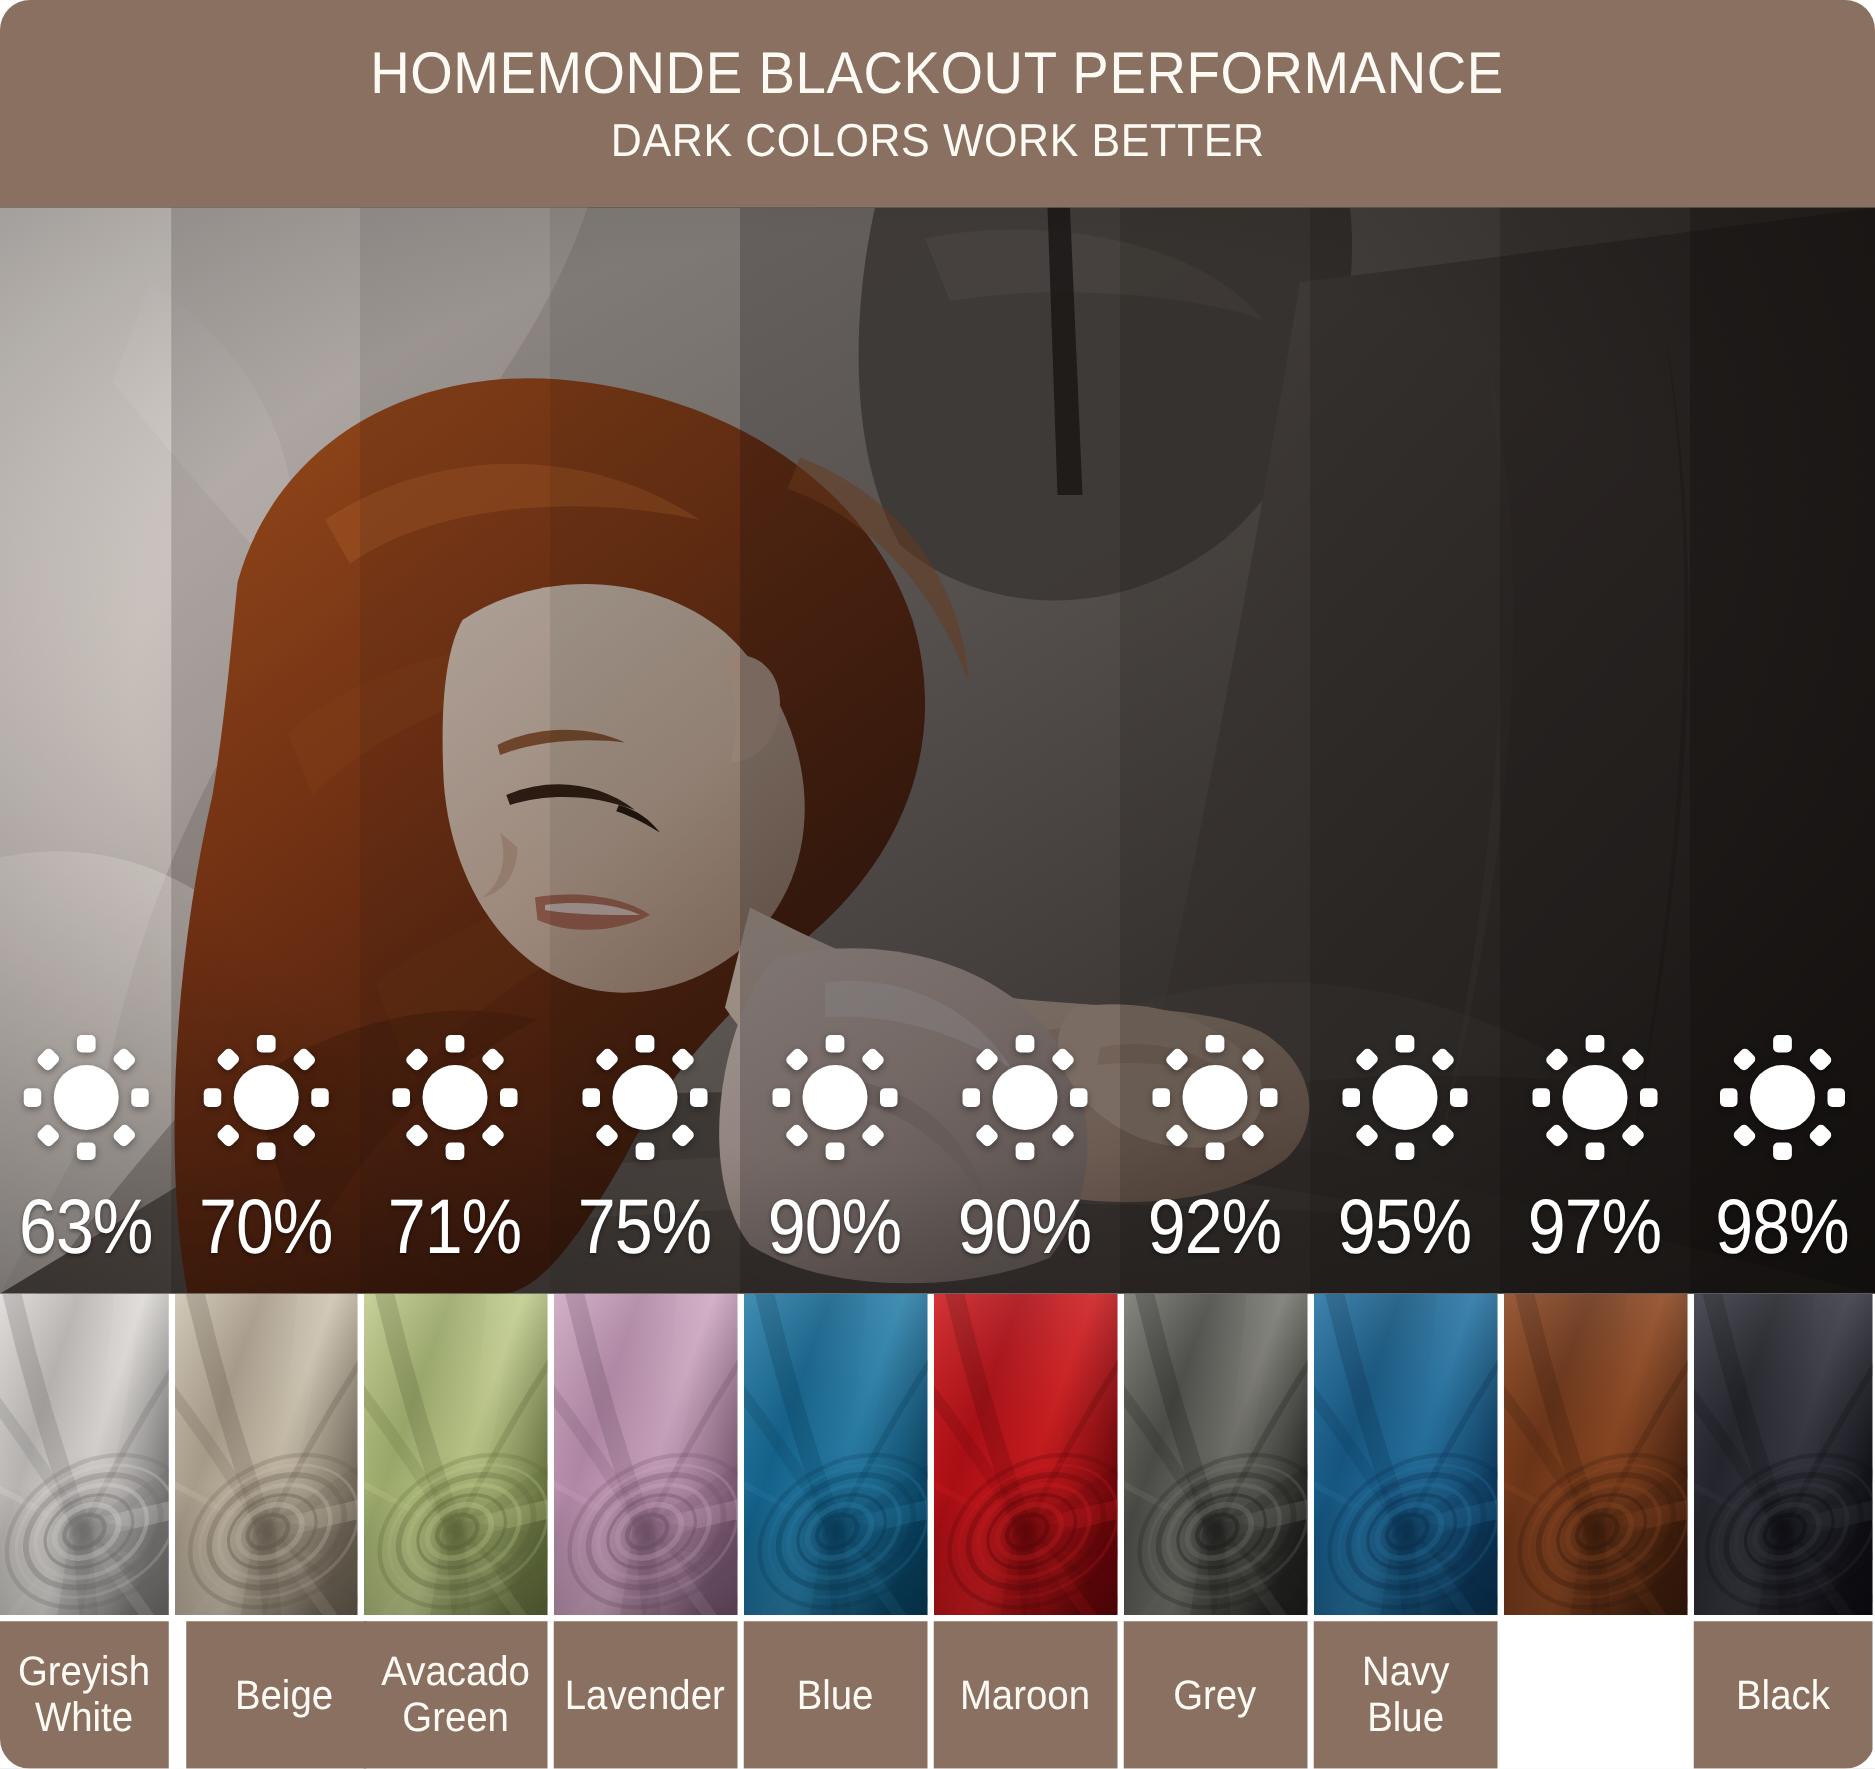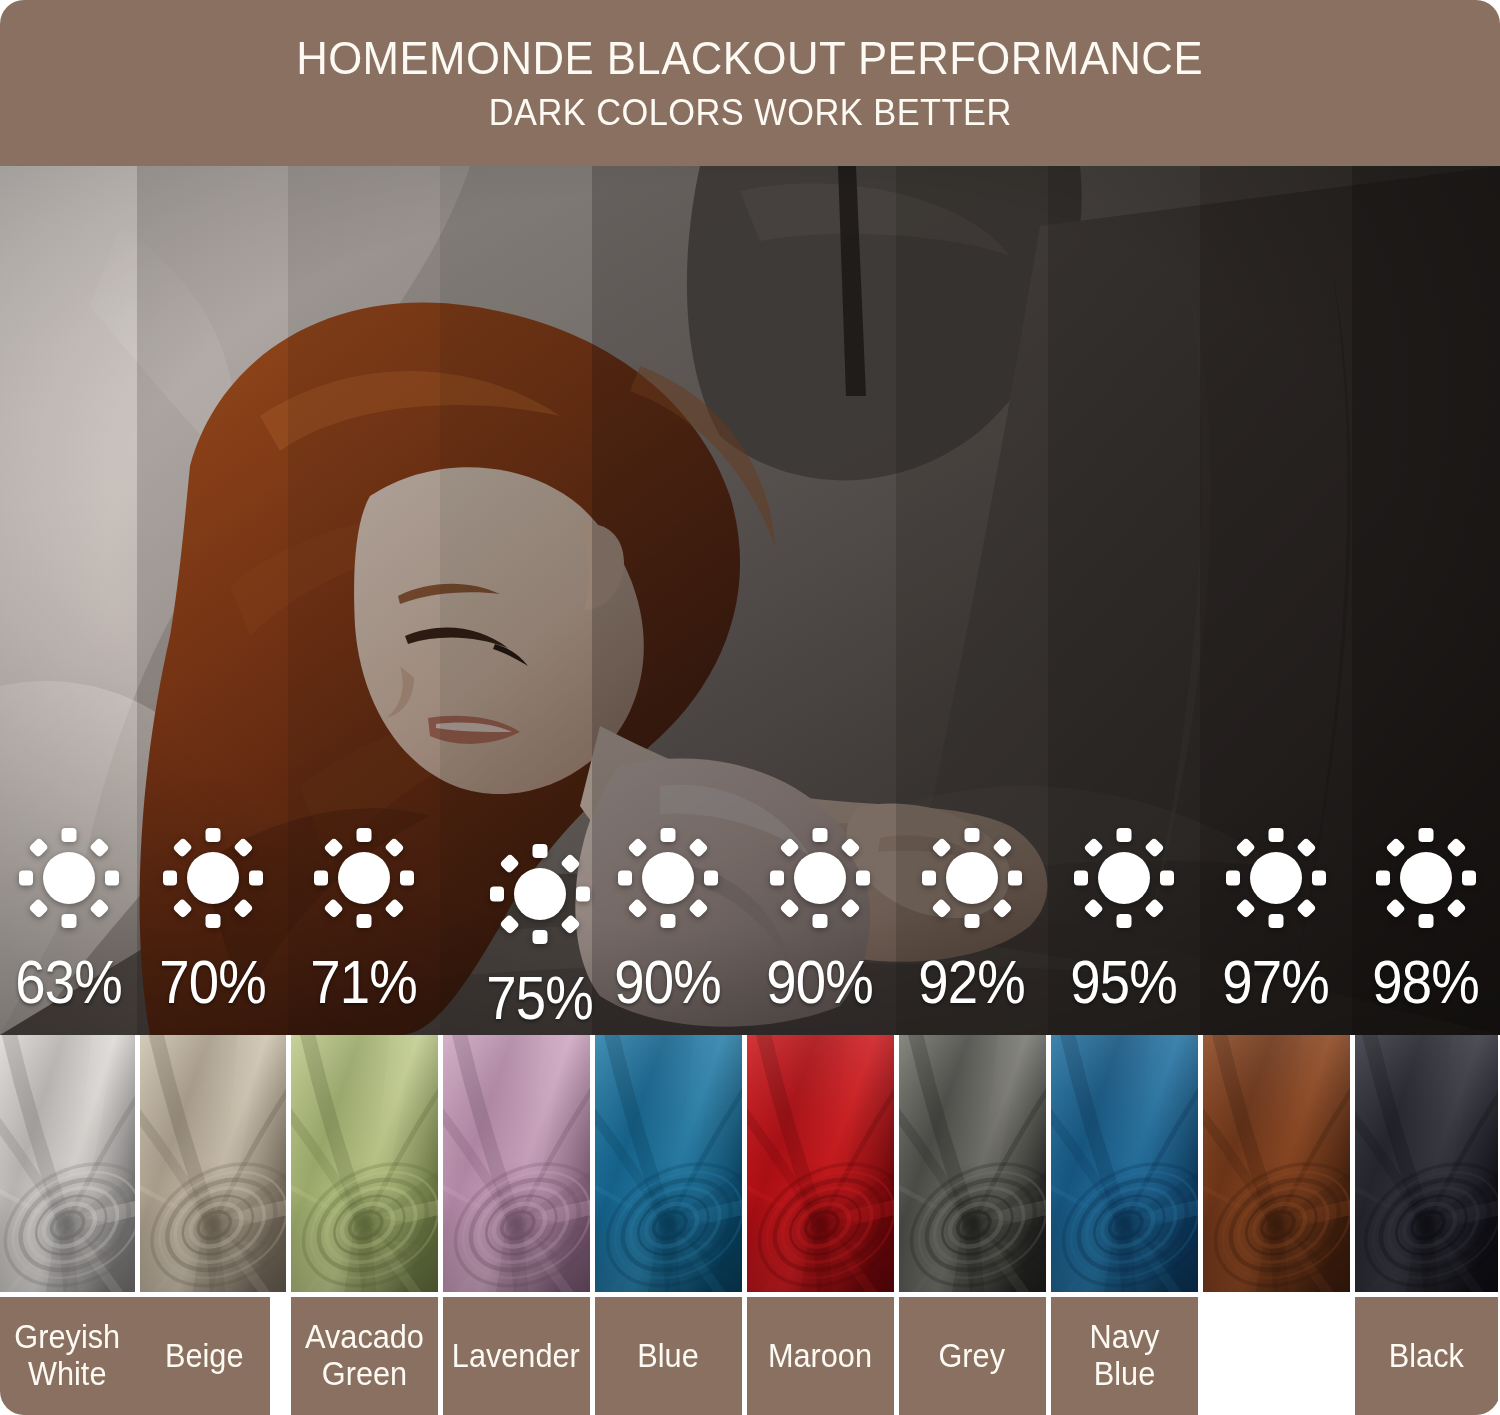--- a/index.html
+++ b/index.html
@@ -330,21 +330,21 @@
               <rect x="52" y="94.5" width="14" height="15" rx="4" ry="4" transform="rotate(90 59 102)" fill="#ffffff"></rect>
               <rect x="21.59440840897846" y="81.90559159102155" width="14" height="15" rx="4" ry="4" transform="rotate(135 28.59440840897846 89.40559159102155)" fill="#ffffff"></rect>
               <rect x="9" y="51.50000000000001" width="14" height="15" rx="4" ry="4" transform="rotate(180 16 59.00000000000001)" fill="#ffffff"></rect>
               <rect x="21.59440840897845" y="21.09440840897846" width="14" height="15" rx="4" ry="4" transform="rotate(225 28.59440840897845 28.59440840897846)" fill="#ffffff"></rect>
               <rect x="51.99999999999999" y="8.5" width="14" height="15" rx="4" ry="4" transform="rotate(270 58.99999999999999 16)" fill="#ffffff"></rect>
               <rect x="82.40559159102153" y="21.09440840897845" width="14" height="15" rx="4" ry="4" transform="rotate(315 89.40559159102153 28.59440840897845)" fill="#ffffff"></rect>
             </svg>
           </div>
           <div class="pct-label">71%</div>
         </div>
-        <div class="readout-cell" style="left: 464px; width: 152px; margin-top: 16px;">
+        <div class="readout-cell" style="left: 440px; width: 152px;">
           <div>
             <svg class="sun-icon" viewBox="0 0 118 118" xmlns="http://www.w3.org/2000/svg">
               <circle cx="59" cy="59" r="26" fill="#ffffff"></circle>
               <rect x="95" y="51.5" width="14" height="15" rx="4" ry="4" transform="rotate(0 102 59)" fill="#ffffff"></rect>
               <rect x="82.40559159102155" y="81.90559159102153" width="14" height="15" rx="4" ry="4" transform="rotate(45 89.40559159102155 89.40559159102153)" fill="#ffffff"></rect>
               <rect x="52" y="94.5" width="14" height="15" rx="4" ry="4" transform="rotate(90 59 102)" fill="#ffffff"></rect>
               <rect x="21.59440840897846" y="81.90559159102155" width="14" height="15" rx="4" ry="4" transform="rotate(135 28.59440840897846 89.40559159102155)" fill="#ffffff"></rect>
               <rect x="9" y="51.50000000000001" width="14" height="15" rx="4" ry="4" transform="rotate(180 16 59.00000000000001)" fill="#ffffff"></rect>
               <rect x="21.59440840897845" y="21.09440840897846" width="14" height="15" rx="4" ry="4" transform="rotate(225 28.59440840897845 28.59440840897846)" fill="#ffffff"></rect>
               <rect x="51.99999999999999" y="8.5" width="14" height="15" rx="4" ry="4" transform="rotate(270 58.99999999999999 16)" fill="#ffffff"></rect>
@@ -952,21 +952,21 @@
             <rect x="0" y="0" width="148" height="257" fill="url(#v9)"></rect>
           </g>
         </svg>
       </div>
     </div>
 
   <div id="label-row">
       <div class="color-label" style="left: 0px; width: 134.5px;">
         <span>Greyish White</span>
       </div>
-      <div class="color-label" style="left: 126px; width: 144px; padding-left: 12px;">
+      <div class="color-label" style="left: 149px; width: 144px; padding-left: 12px;">
         <span>Beige</span>
       </div>
       <div class="color-label" style="left: 290.5px; width: 147px;">
         <span>Avacado Green</span>
       </div>
       <div class="color-label" style="left: 442.5px; width: 147px;">
         <span>Lavender</span>
       </div>
       <div class="color-label" style="left: 594.5px; width: 147px;">
         <span>Blue</span>

